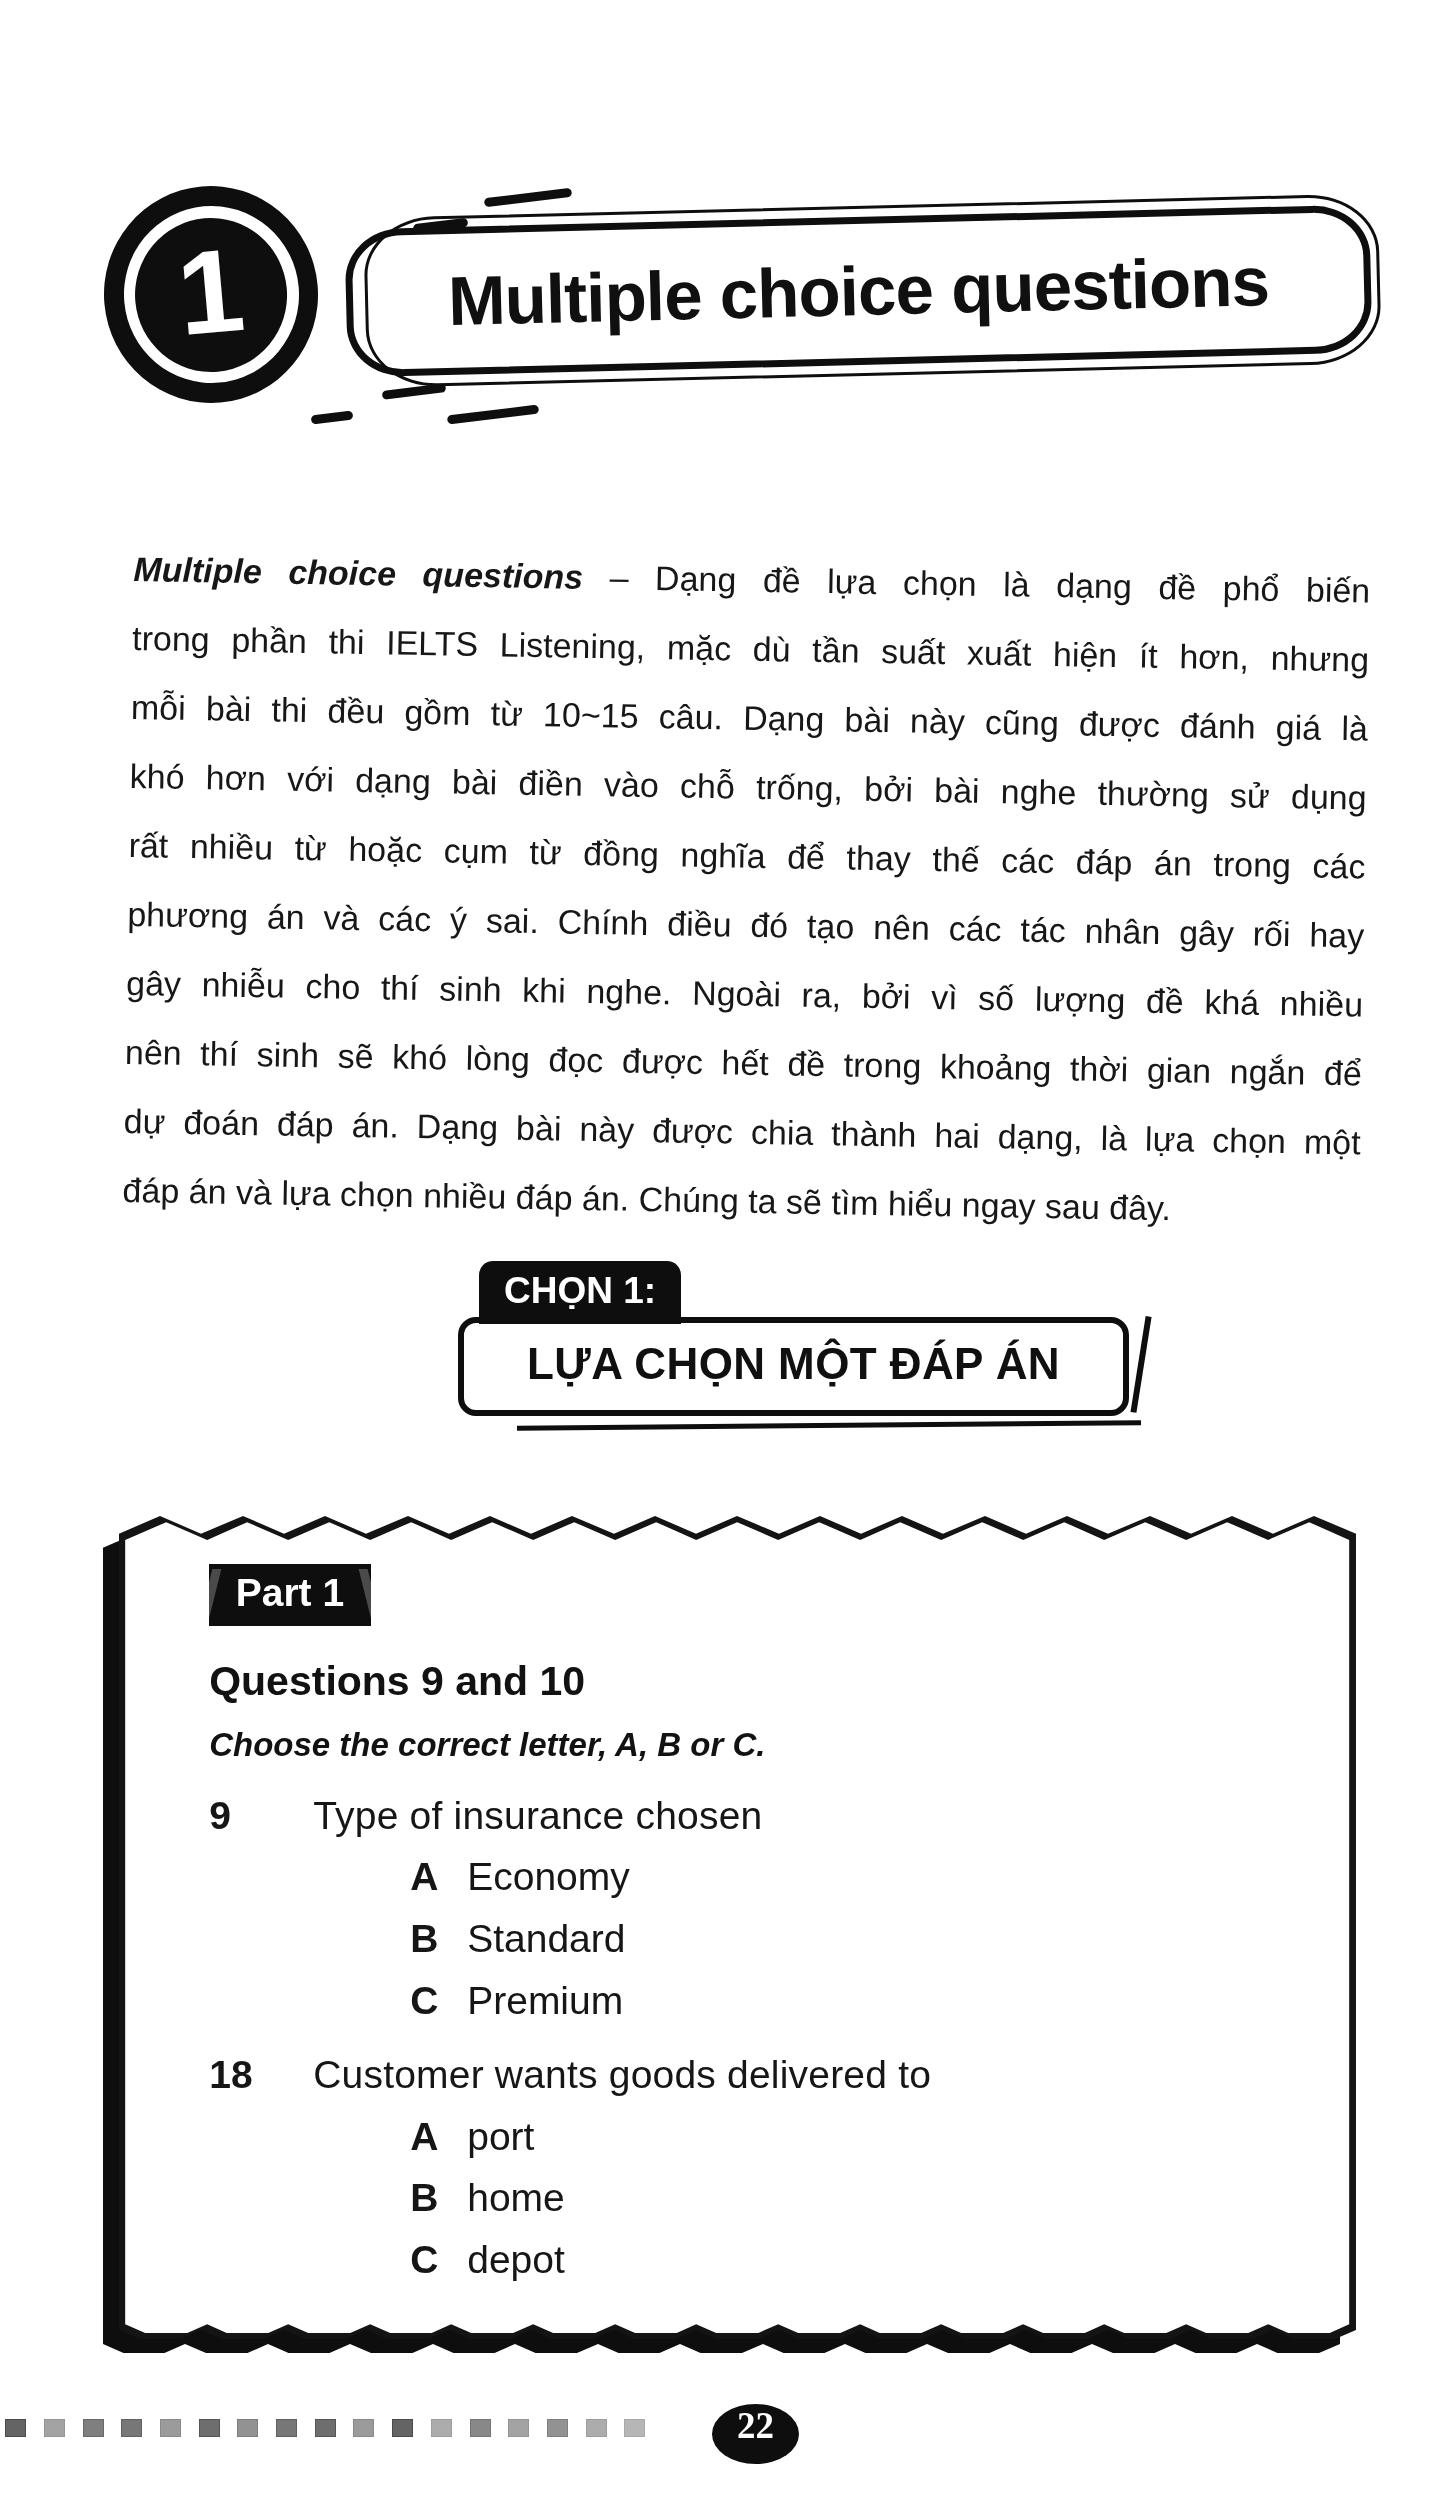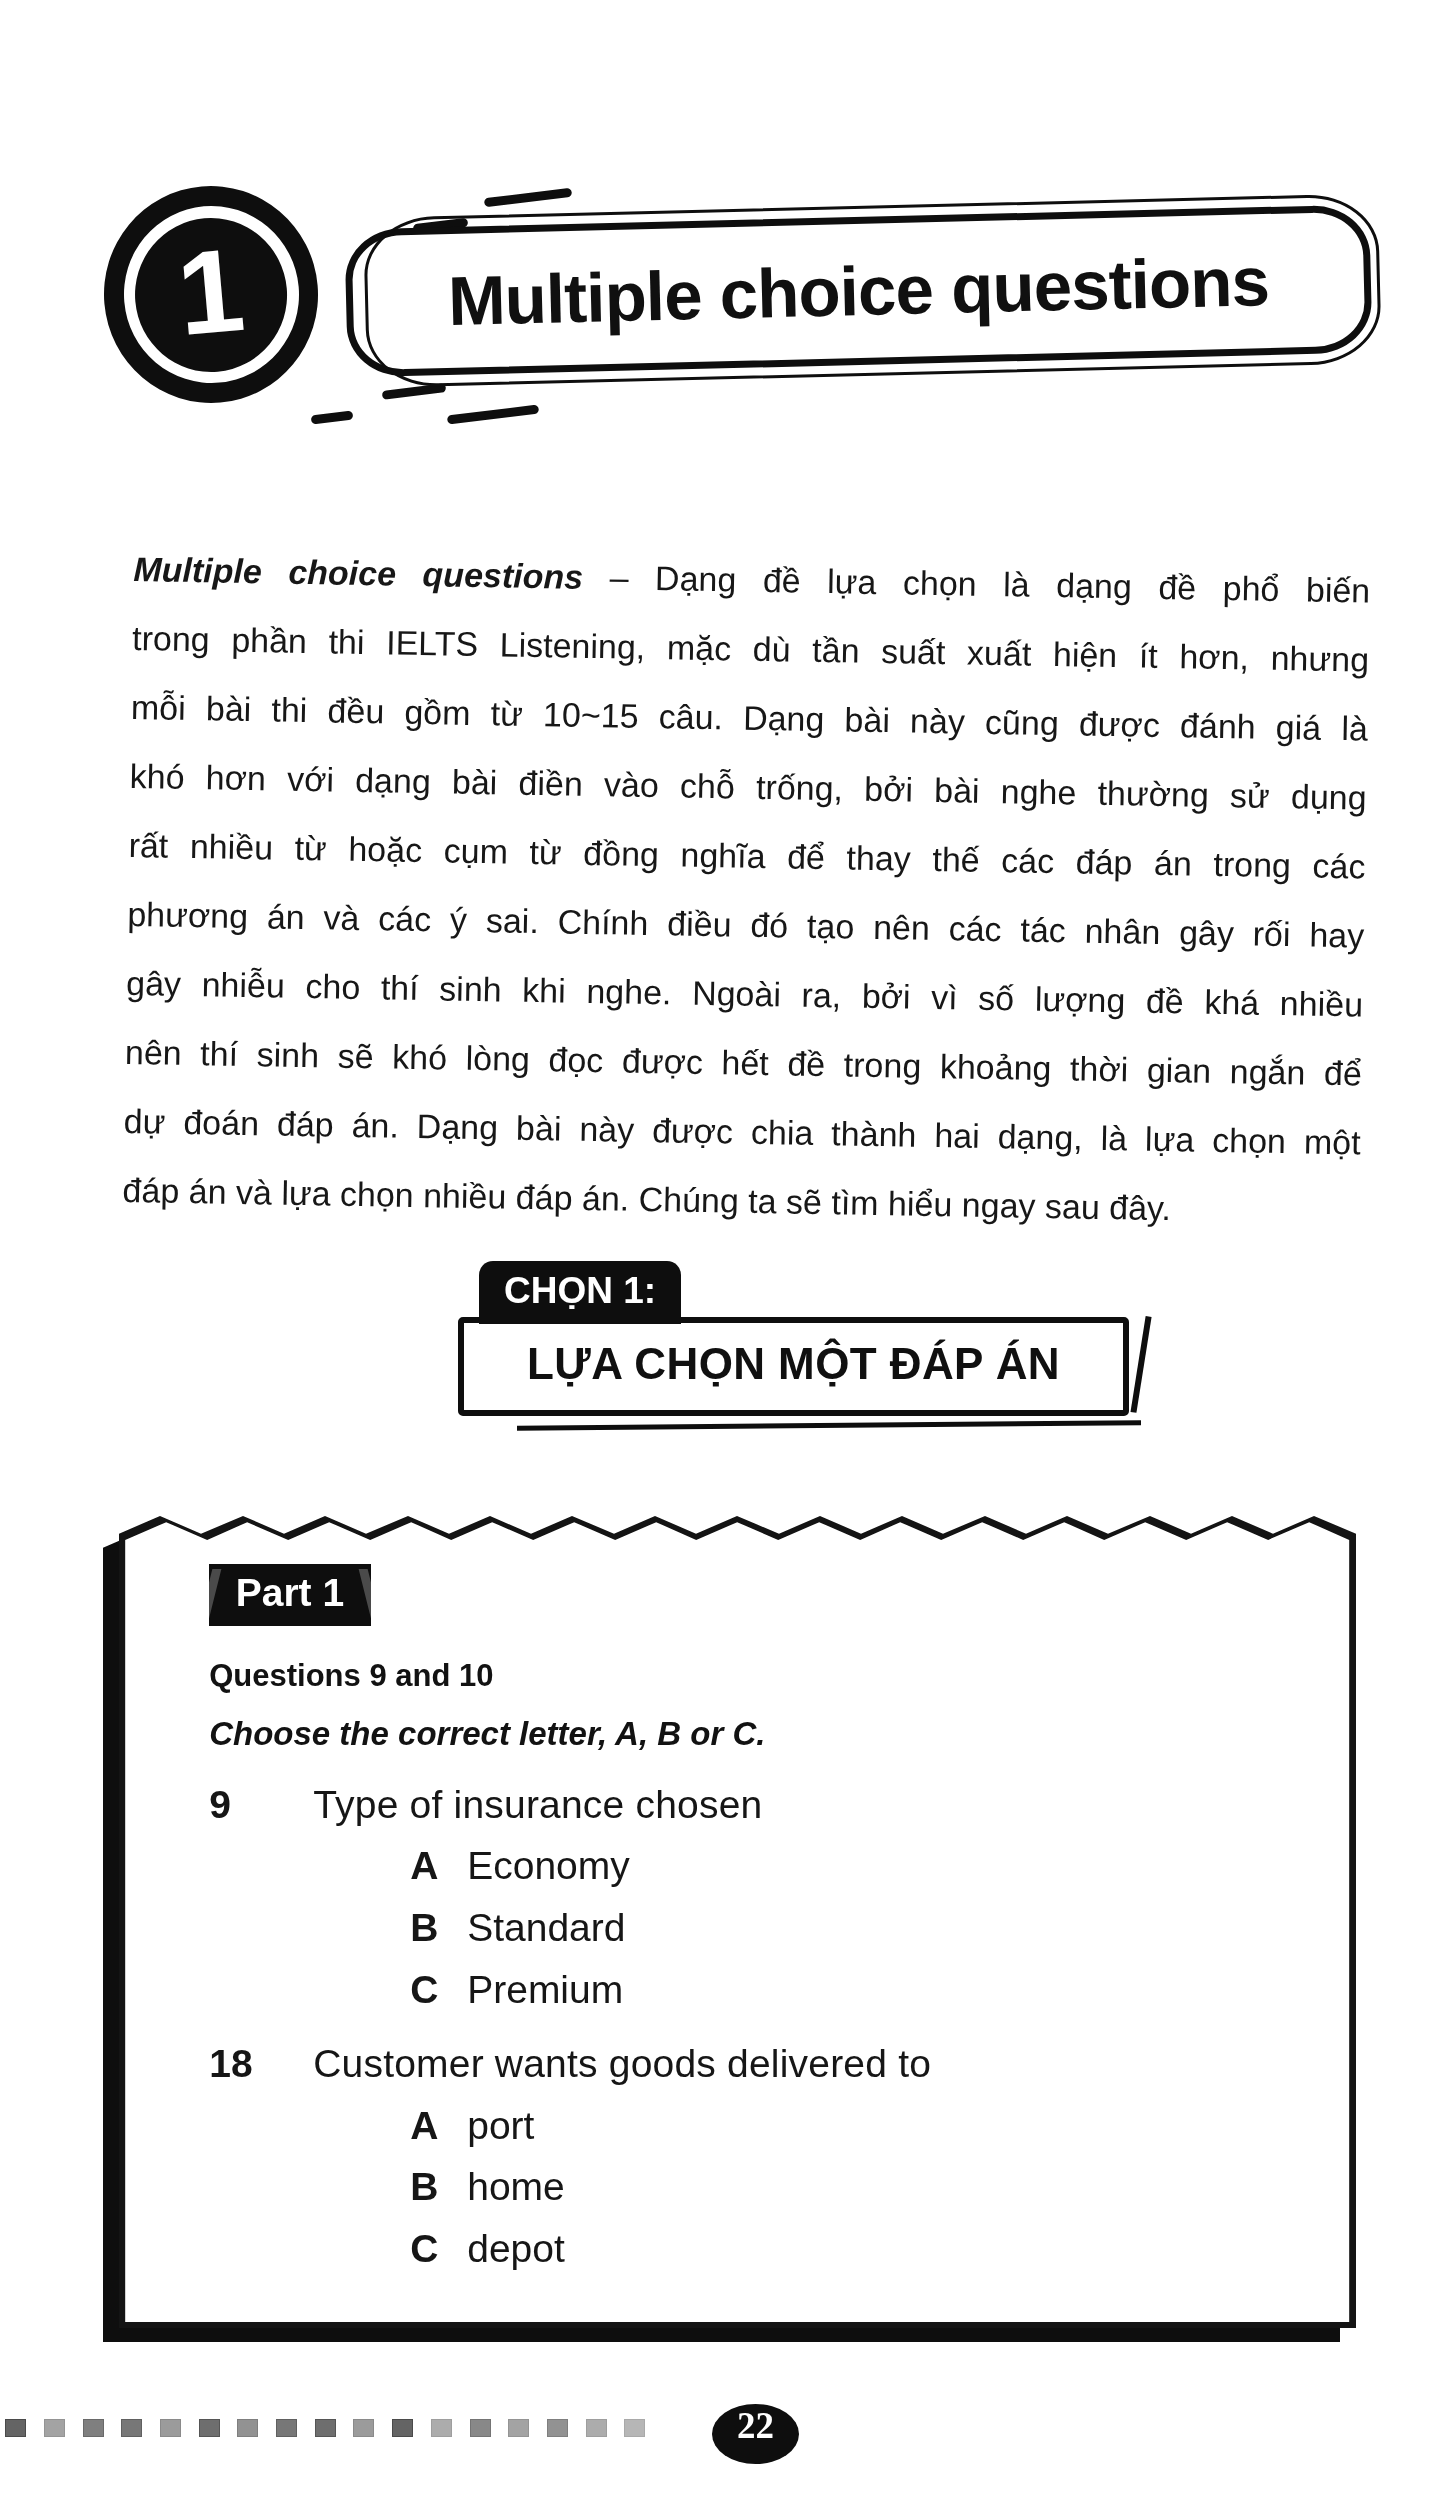--- a/index.html
+++ b/index.html
@@ -57,21 +57,21 @@
 
   
   .dang{position:absolute;left:458px;top:1261px;width:671px;z-index:2;}
   .dang-tab{
     display:inline-block;margin-left:21px;background:#0e0e0e;color:#ffffff;
     font-weight:700;font-size:37px;padding:8.8px 25px 12.4px;
     border-radius:14px 14px 0 0;position:relative;z-index:2;
   }
   .dang-box{
     position:relative;margin-top:-7px;background:#ffffff;
-    border:6.2px solid #0e0e0e;border-radius:5px;
+    border:6.2px solid #0e0e0e;border-radius:18px;
     padding:16px 17.7px 21px;text-align:center;
     font-weight:700;font-size:44px;letter-spacing:0.4px;color:#101010;
     box-sizing:border-box;
   }
   .dang-box::before{ 
     content:'';position:absolute;right:-21px;top:-7px;height:112%;width:6.2px;
     background:#0e0e0e;transform:rotate(9deg);
   }
   .dang-box::after{ 
     content:'';position:absolute;left:53px;right:-17.7px;bottom:-17.7px;height:5.3px;
@@ -88,21 +88,21 @@
   .part-label{
     display:inline-block;background:#0e0e0e;color:#ffffff;
     font-weight:700;font-size:39px;padding:7px 26.5px 10.6px;position:relative;
   }
   .part-label::before,.part-label::after{
     content:'';position:absolute;top:5.3px;bottom:5.3px;width:8.8px;background:#ffffff;opacity:.25;
   }
   .part-label::before{left:-3.5px;transform:skewX(-14deg);}
   .part-label::after{right:-3.5px;transform:skewX(14deg);}
 
-  .q-heading{font-size:31px;font-weight:700;margin-top:32px;color:#121212;}
+  .q-heading{font-size:41px;font-weight:700;margin-top:32px;color:#121212;}
   .q-instruction{font-size:33px;font-weight:700;font-style:italic;margin-top:21px;color:#121212;}
   .q-row{display:flex;margin-top:30px;font-size:39px;align-items:baseline;}
   .q-num{font-weight:700;width:104px;flex:none;}
   .q-text{letter-spacing:0.2px;}
   .opt-row{display:flex;margin-top:17.7px;font-size:39px;padding-left:201px;align-items:baseline;}
   .opt-letter{font-weight:700;width:57px;flex:none;}
 
   
   .page-number{
     position:absolute;left:712px;top:2404px;width:87px;height:60px;

